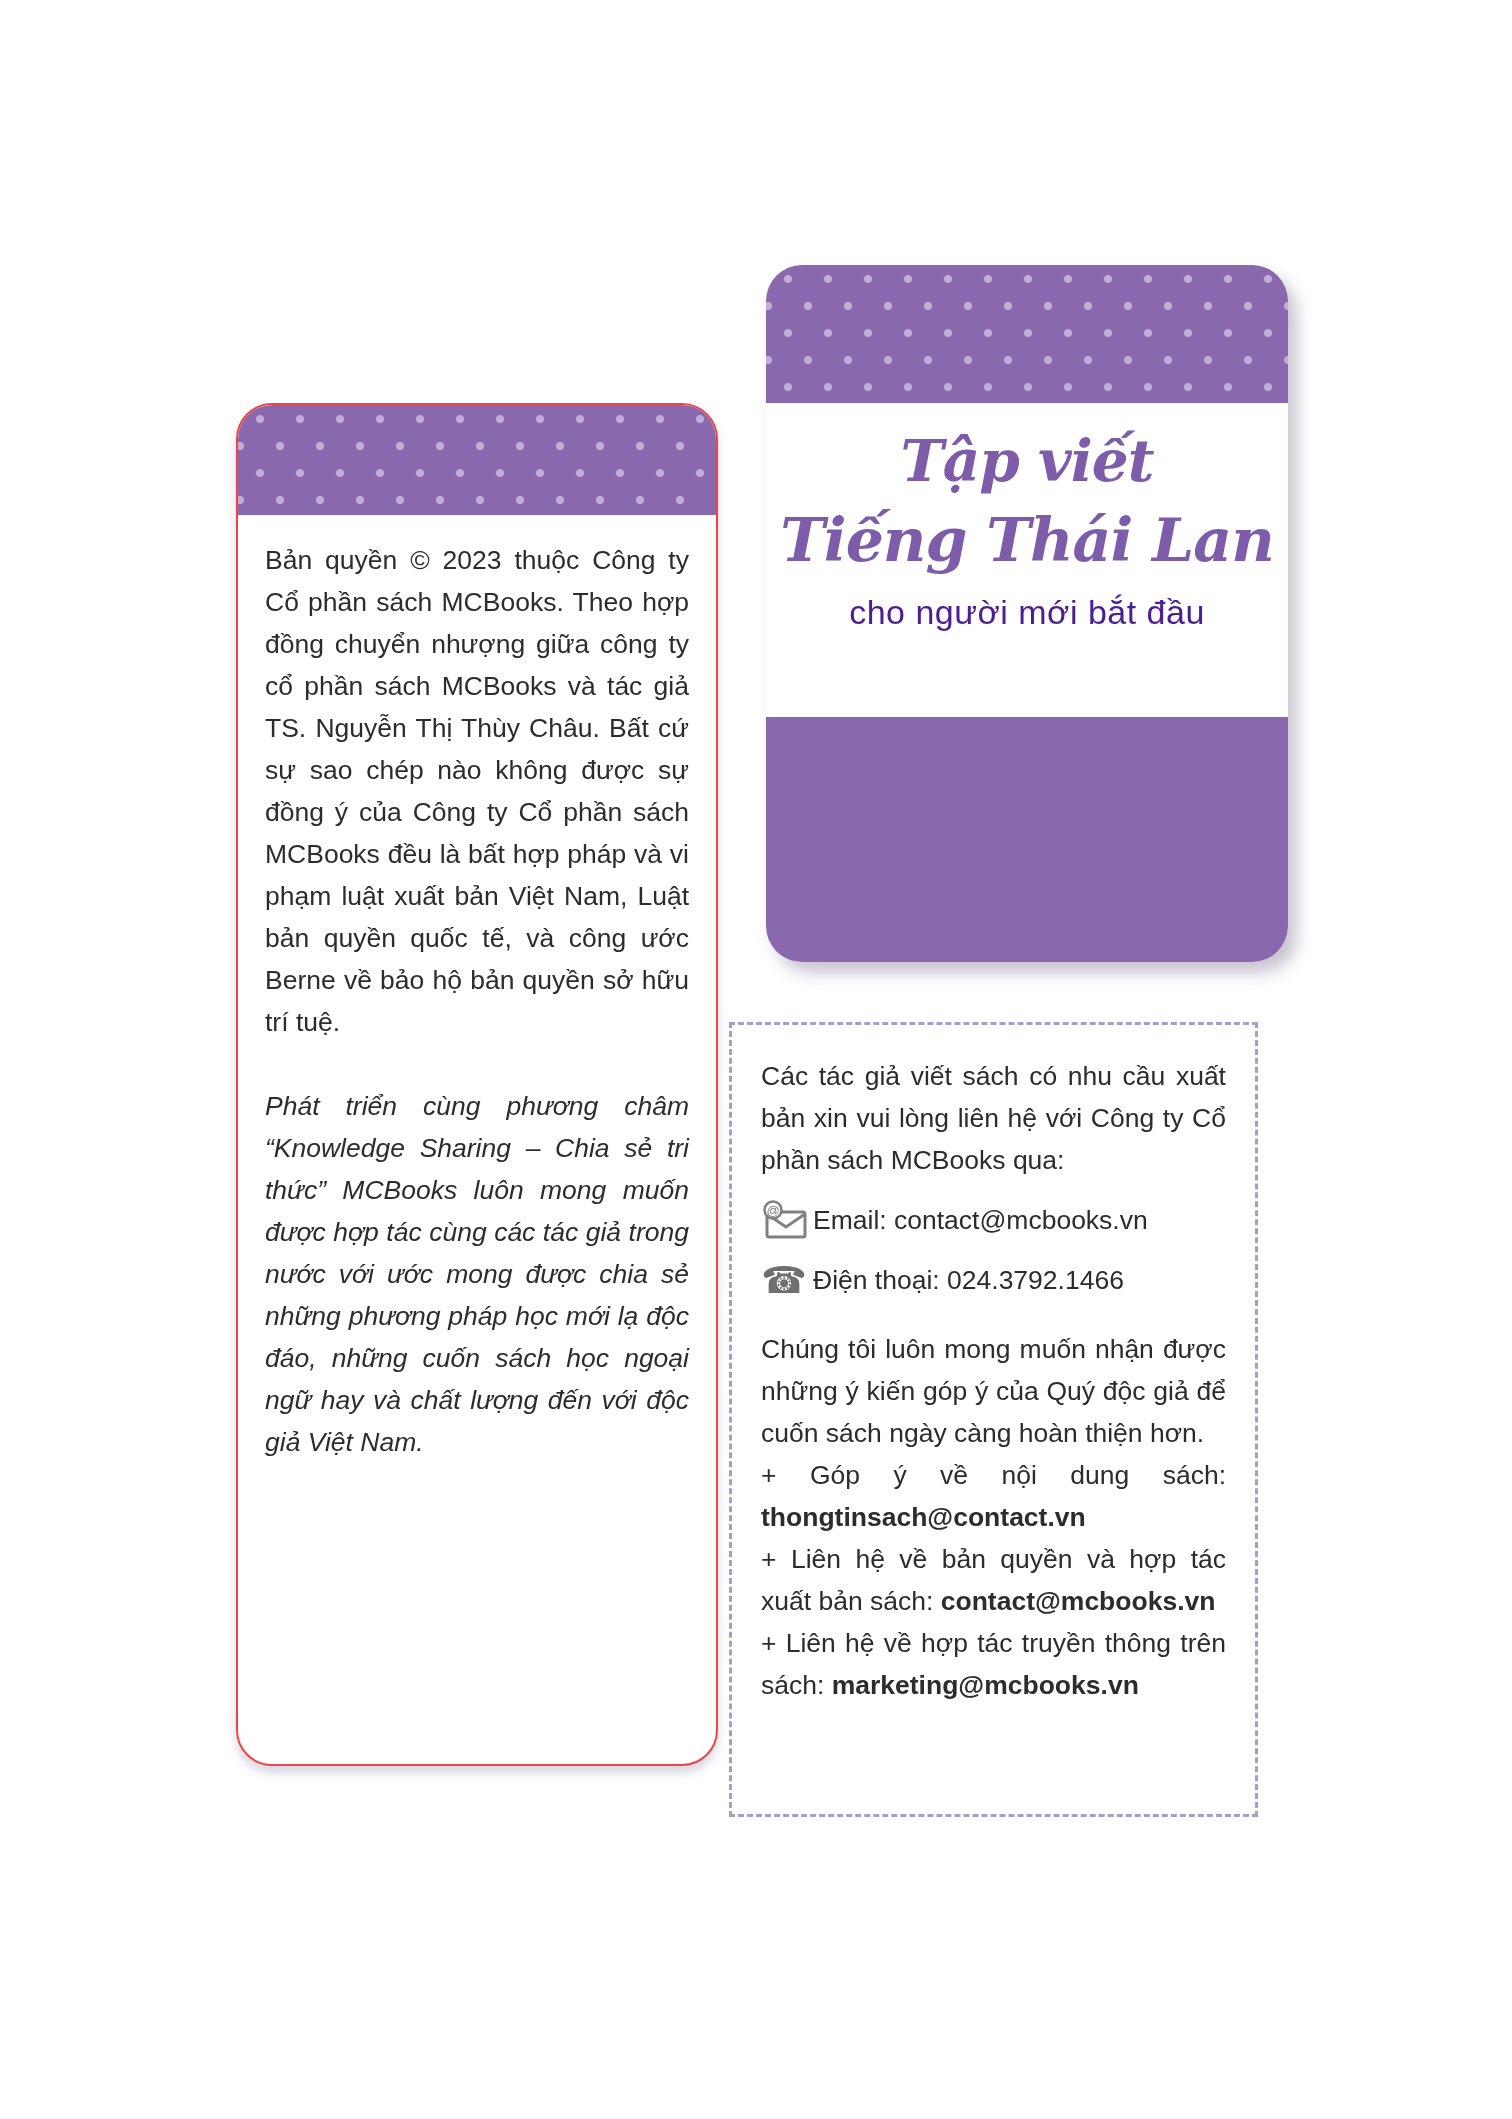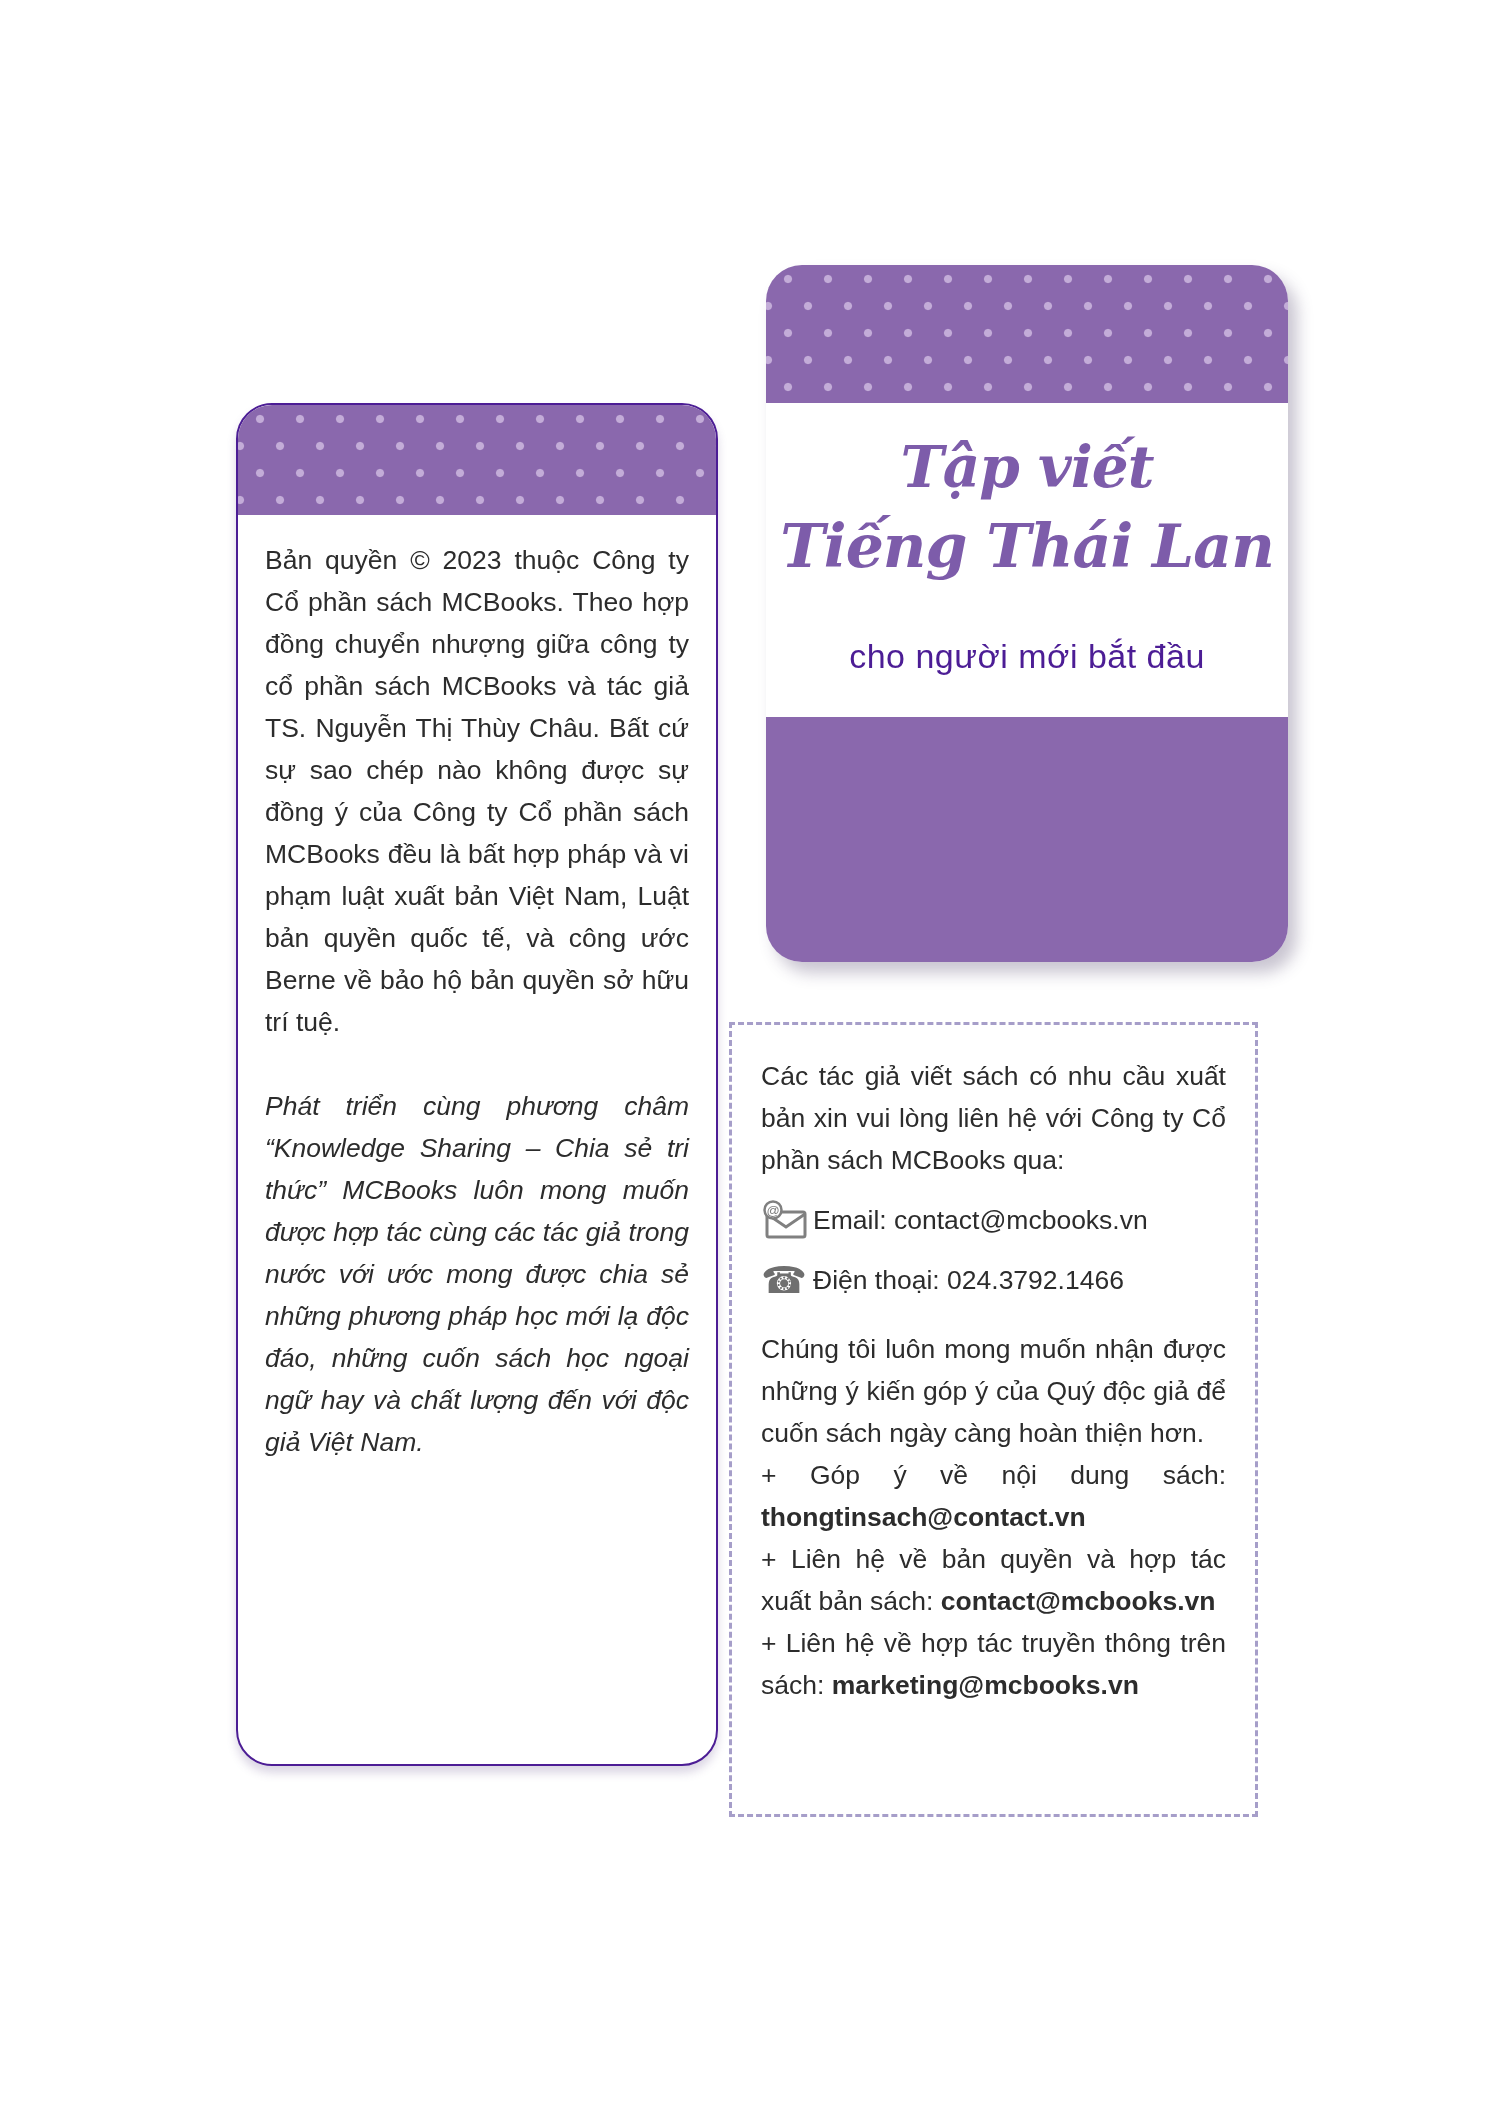--- a/index.html
+++ b/index.html
@@ -20,21 +20,21 @@
       radial-gradient(circle, #c3acd8 3.5px, rgba(0,0,0,0) 4.6px);
     background-size: 40px 54px, 40px 54px;
     background-position: 22px 14px, 2px 41px;
   }
 
   
   .copyright-card {
     position: absolute;
     left: 236px; top: 403px;
     width: 482px; height: 1363px;
-    border: 2px solid #4c1d95;
+    border: 2px solid #ef4444;
     border-radius: 36px;
     background: #ffffff;
     box-shadow: 0px 7px 10px rgba(90, 70, 130, 0.22);
     overflow: hidden;
   }
   .copyright-card .card-header {
     width: 100%; height: 110px;
   }
   .copyright-card .card-body {
     padding: 24px 27px 0 27px;
@@ -59,23 +59,22 @@
     display: flex;
     flex-direction: column;
   }
   .cover-card .cover-header { width: 100%; height: 138px; }
   .cover-card .cover-middle {
     flex: 1;
     display: flex;
     flex-direction: column;
     align-items: center;
     justify-content: flex-start;
-    padding-top: 26px;
+    padding-top: 20px;
     background: #ffffff;
-    gap: 38px;
   }
   .cover-title {
     font-family: "DejaVu Serif", serif;
     font-style: italic;
     font-weight: bold;
     color: #7d5caa;
     text-align: center;
     letter-spacing: -1px;
   }
   .cover-title .t1 { font-size: 58px; line-height: 76px; display: block; }

